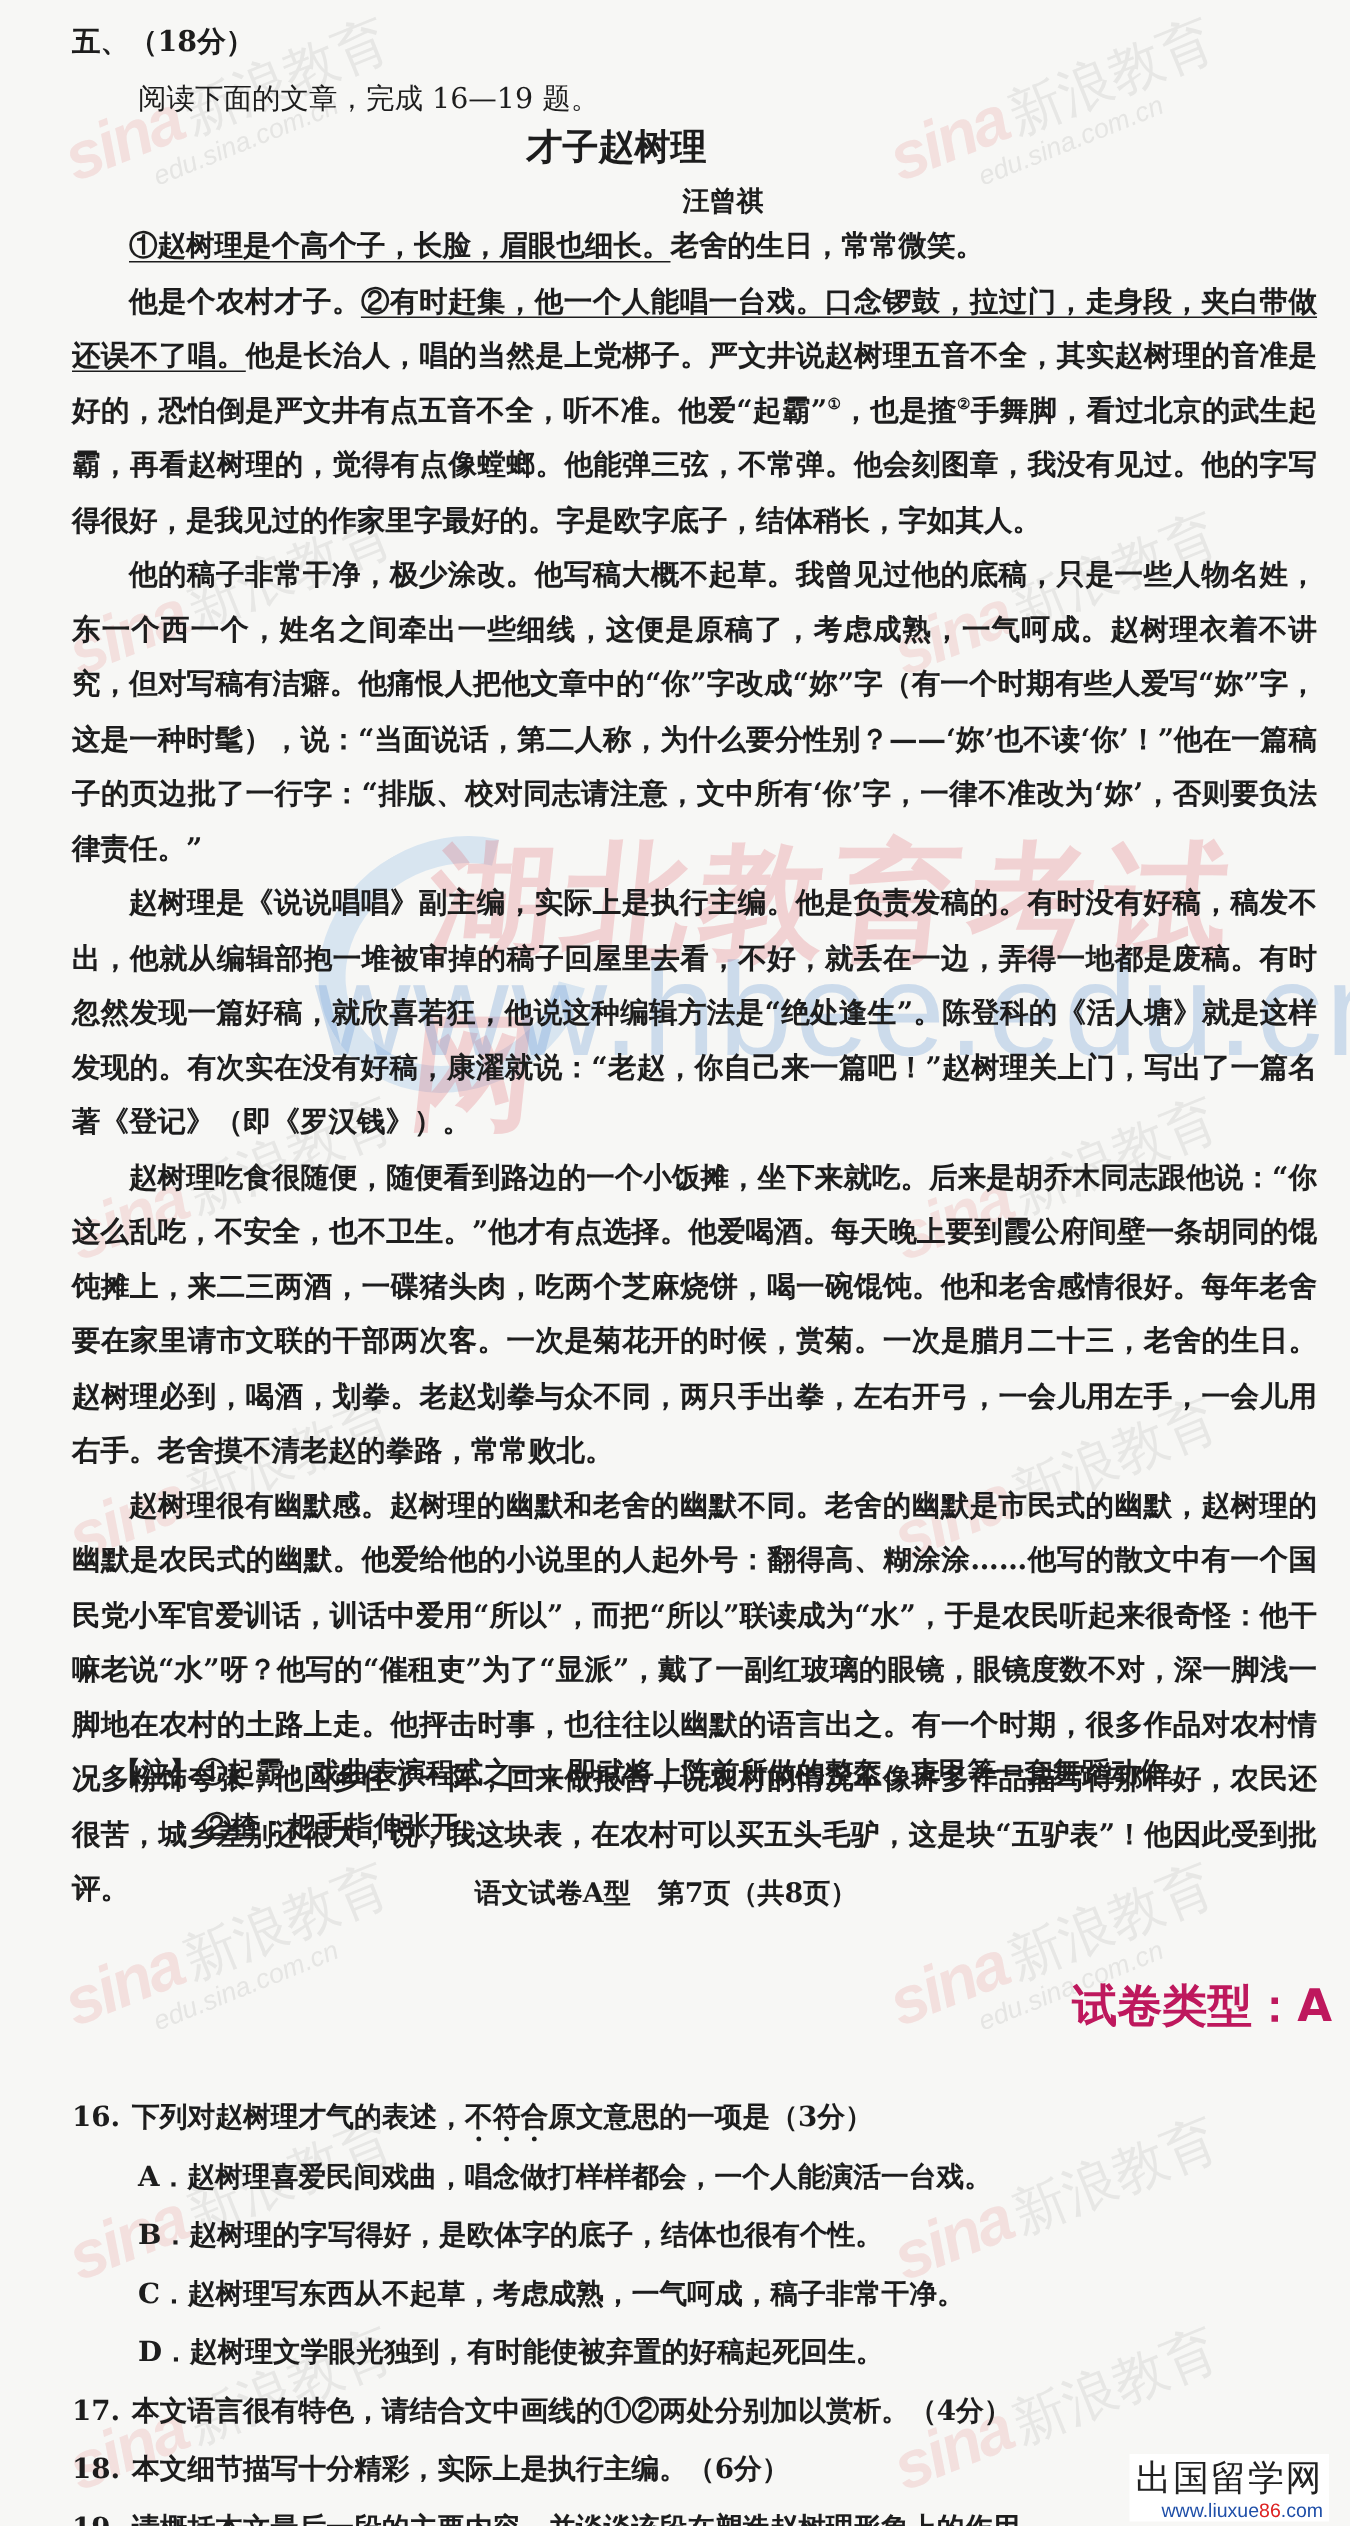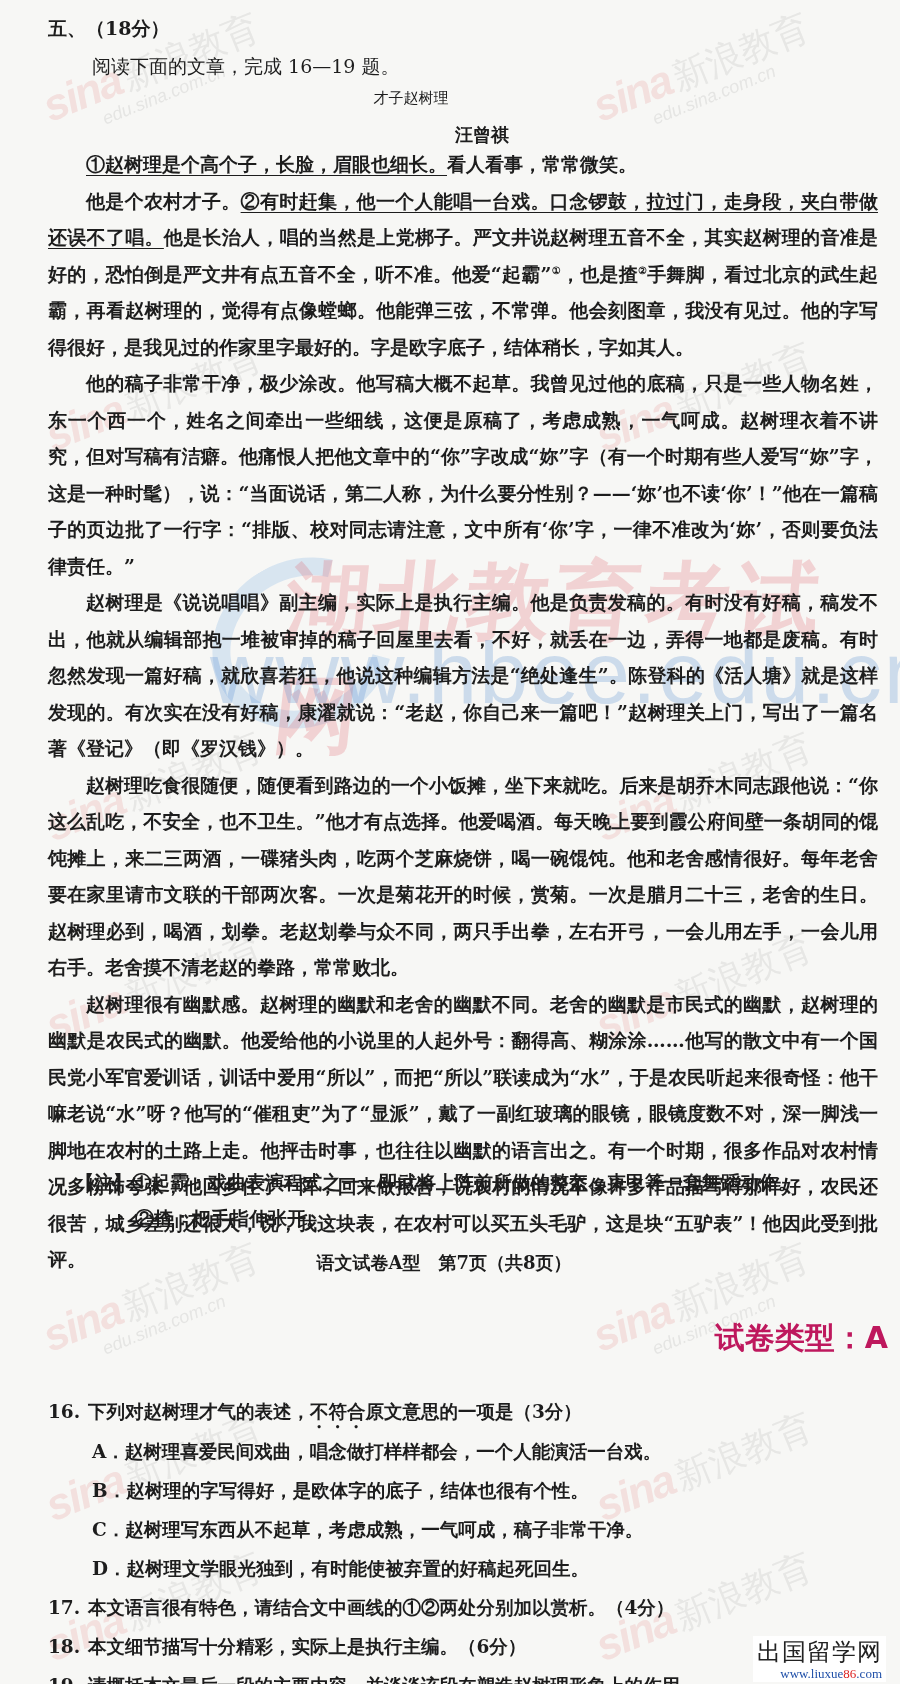--- a/index.html
+++ b/index.html
@@ -15,35 +15,35 @@
   .wm-sina .logo { font-size: 44px; font-weight: bold; font-style: italic; letter-spacing: -2px; }
   .wm-sina .cn { font-size: 36px; margin-left: 4px; color: rgba(120,120,120,0.13); }
   .wm-sina .url { display: block; font-size: 18px; font-style: italic; margin-left: 50px; margin-top: -6px; color: rgba(120,120,120,0.14); }
   .wm-hbee-cn { left: 280px; top: 545px; font-size: 84px; font-weight: bold; color: rgba(225,80,90,0.22); letter-spacing: 6px; transform: skewX(-6deg); font-family: "DejaVu Sans", sans-serif; }
   .wm-hbee-url { left: 210px; top: 622px; font-size: 88px; color: rgba(80,140,210,0.26); font-family: "Liberation Sans", sans-serif; letter-spacing: 2px; }
   .wm-hbee-globe { left: 210px; top: 560px; width: 150px; height: 130px; border-radius: 50%; border: 18px solid rgba(80,150,220,0.18); border-right-color: transparent; transform: rotate(-30deg); }
 
   .text { position: absolute; left: 0; top: 0; width: 900px; font-size: 19px; line-height: 36.5px; }
   .section-head { position: absolute; left: 48px; top: 10px; font-weight: bold; font-size: 19px; }
   .instr { position: absolute; left: 92px; top: 48px; font-size: 19px; }
-  .title { position: absolute; left: 0; width: 822px; top: 80px; text-align: center; font-weight: normal; font-size: 15px; }
+  .title { position: absolute; left: 0; width: 822px; top: 80px; text-align: center; font-weight: bold; font-size: 24px; }
   .author { position: absolute; left: 0; width: 900px; top: 117px; text-align: center; font-size: 18px; font-weight: bold; margin-left: 32px; }
   .body { position: absolute; left: 48px; top: 146px; width: 830px; text-align: justify; font-weight: bold; }
   .body p { margin: 0; text-indent: 2em; }
   .ul { text-decoration: underline; text-underline-offset: 4px; }
   sup { font-size: 10px; line-height: 0; }
   .note { position: absolute; left: 75px; top: 1165px; font-size: 19px; line-height: 36px; font-weight: bold; font-family: Liberation Serif, serif; }
   .note .l2 { padding-left: 60px; }
   .footer { position: absolute; left: 0; width: 888px; top: 1245px; text-align: center; font-size: 18px; font-weight: bold; }
   .type { position: absolute; right: 12px; top: 1320px; font-size: 30px; font-weight: bold; font-family: "DejaVu Sans", sans-serif; color: #be185d; }
   .questions { position: absolute; left: 48px; top: 1392px; font-size: 18.5px; line-height: 39px; font-weight: bold; }
   .q .num { display: inline-block; width: 40px; }
   .opt { padding-left: 44px; }
   .em { text-emphasis: dot; -webkit-text-emphasis: dot; text-emphasis-position: under; }
-  .brand { position: absolute; right: 14px; top: 1636px; background: #fff; padding: 0 4px; font-family: Liberation Serif, serif; margin-left: 39px; }
+  .brand { position: absolute; right: 14px; top: 1636px; background: #fff; padding: 0 4px; font-family: Liberation Sans, sans-serif; margin-left: 39px; }
   .brand .cn { font-size: 24px; color: #222; letter-spacing: 1px; }
   .brand .url { display: block; font-size: 13px; color: #1f4fa8; margin-top: -2px; text-align: right; }
   .brand .url .red { color: #d22; }
 </style>
 </head>
 <body>
 
 <div class="page">
 
   <div class="wm wm-sina" style="left:40px;top:40px;">
@@ -98,21 +98,21 @@
   <div class="wm wm-hbee-url">www.hbee.edu.cn</div>
 
   <div class="text">
     <div class="section-head">五、（18分）</div>
     <div class="instr">阅读下面的文章，完成 16—19 题。</div>
     <div class="title">才子赵树理</div>
     <div class="author">汪曾祺</div>
 
     <div class="body">
       <p>
-        <span class="ul">①赵树理是个高个子，长脸，眉眼也细长。</span><span>看人看事，常常微笑。</span>
+        <span class="ul">①赵树理是个高个子，长脸，眉眼也细长。</span><span>老舍的生日，常常微笑。</span>
       </p>
       <p>
         <span>他是个农村才子。</span><span class="ul">②有时赶集，他一个人能唱一台戏。口念锣鼓，拉过门，走身段，夹白带做还误不了唱。</span><span>他是长治人，唱的当然是上党梆子。严文井说赵树理五音不全，其实赵树理的音准是好的，恐怕倒是严文井有点五音不全，听不准。他爱“起霸”</span><sup>①</sup><span>，也是揸</span><sup>②</sup><span>手舞脚，看过北京的武生起霸，再看赵树理的，觉得有点像螳螂。他能弹三弦，不常弹。他会刻图章，我没有见过。他的字写得很好，是我见过的作家里字最好的。字是欧字底子，结体稍长，字如其人。</span>
       </p>
       <p>他的稿子非常干净，极少涂改。他写稿大概不起草。我曾见过他的底稿，只是一些人物名姓，东一个西一个，姓名之间牵出一些细线，这便是原稿了，考虑成熟，一气呵成。赵树理衣着不讲究，但对写稿有洁癖。他痛恨人把他文章中的“你”字改成“妳”字（有一个时期有些人爱写“妳”字，这是一种时髦），说：“当面说话，第二人称，为什么要分性别？——‘妳’也不读‘你’！”他在一篇稿子的页边批了一行字：“排版、校对同志请注意，文中所有‘你’字，一律不准改为‘妳’，否则要负法律责任。”</p>
       <p>赵树理是《说说唱唱》副主编，实际上是执行主编。他是负责发稿的。有时没有好稿，稿发不出，他就从编辑部抱一堆被审掉的稿子回屋里去看，不好，就丢在一边，弄得一地都是废稿。有时忽然发现一篇好稿，就欣喜若狂，他说这种编辑方法是“绝处逢生”。陈登科的《活人塘》就是这样发现的。有次实在没有好稿，康濯就说：“老赵，你自己来一篇吧！”赵树理关上门，写出了一篇名著《登记》（即《罗汉钱》）。</p>
       <p>赵树理吃食很随便，随便看到路边的一个小饭摊，坐下来就吃。后来是胡乔木同志跟他说：“你这么乱吃，不安全，也不卫生。”他才有点选择。他爱喝酒。每天晚上要到霞公府间壁一条胡同的馄饨摊上，来二三两酒，一碟猪头肉，吃两个芝麻烧饼，喝一碗馄饨。他和老舍感情很好。每年老舍要在家里请市文联的干部两次客。一次是菊花开的时候，赏菊。一次是腊月二十三，老舍的生日。赵树理必到，喝酒，划拳。老赵划拳与众不同，两只手出拳，左右开弓，一会儿用左手，一会儿用右手。老舍摸不清老赵的拳路，常常败北。</p>
       <p>赵树理很有幽默感。赵树理的幽默和老舍的幽默不同。老舍的幽默是市民式的幽默，赵树理的幽默是农民式的幽默。他爱给他的小说里的人起外号：翻得高、糊涂涂……他写的散文中有一个国民党小军官爱训话，训话中爱用“所以”，而把“所以”联读成为“水”，于是农民听起来很奇怪：他干嘛老说“水”呀？他写的“催租吏”为了“显派”，戴了一副红玻璃的眼镜，眼镜度数不对，深一脚浅一脚地在农村的土路上走。他抨击时事，也往往以幽默的语言出之。有一个时期，很多作品对农村情况多粉饰夸张，他回乡住了一阵，回来做报告，说农村的情况不像许多作品描写得那样好，农民还很苦，城乡差别还很大，说，我这块表，在农村可以买五头毛驴，这是块“五驴表”！他因此受到批评。</p>
     </div>
 

